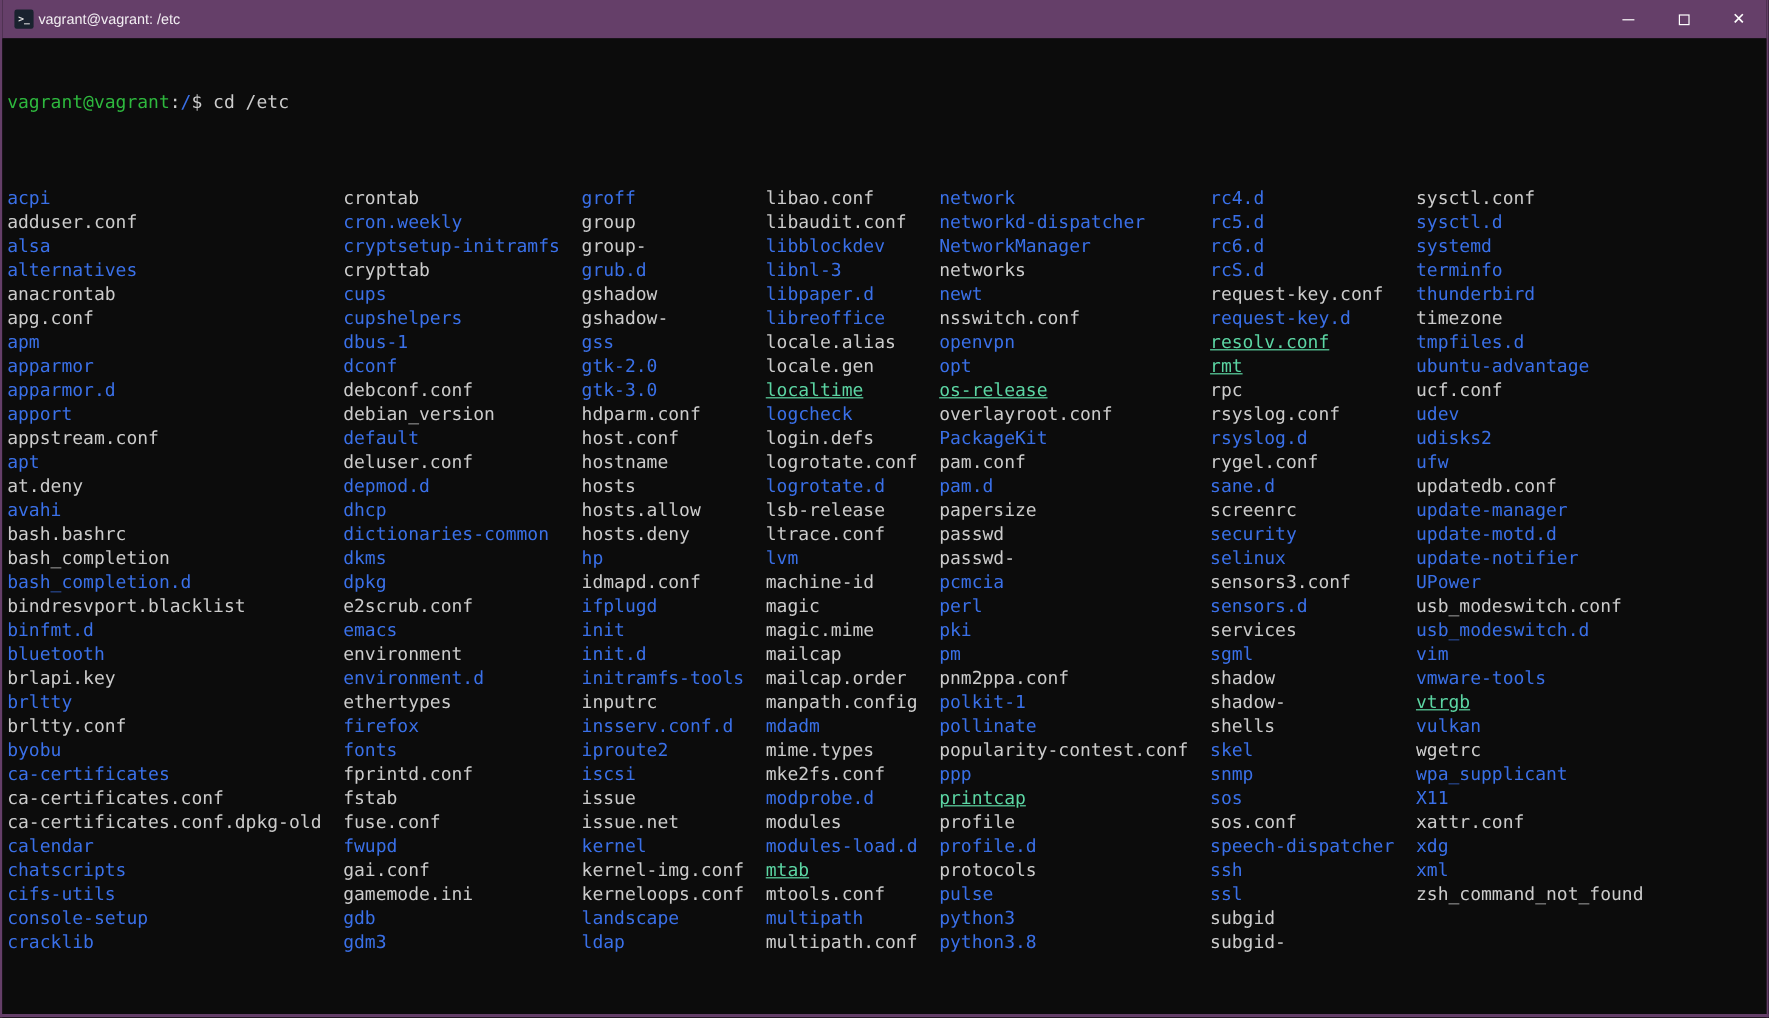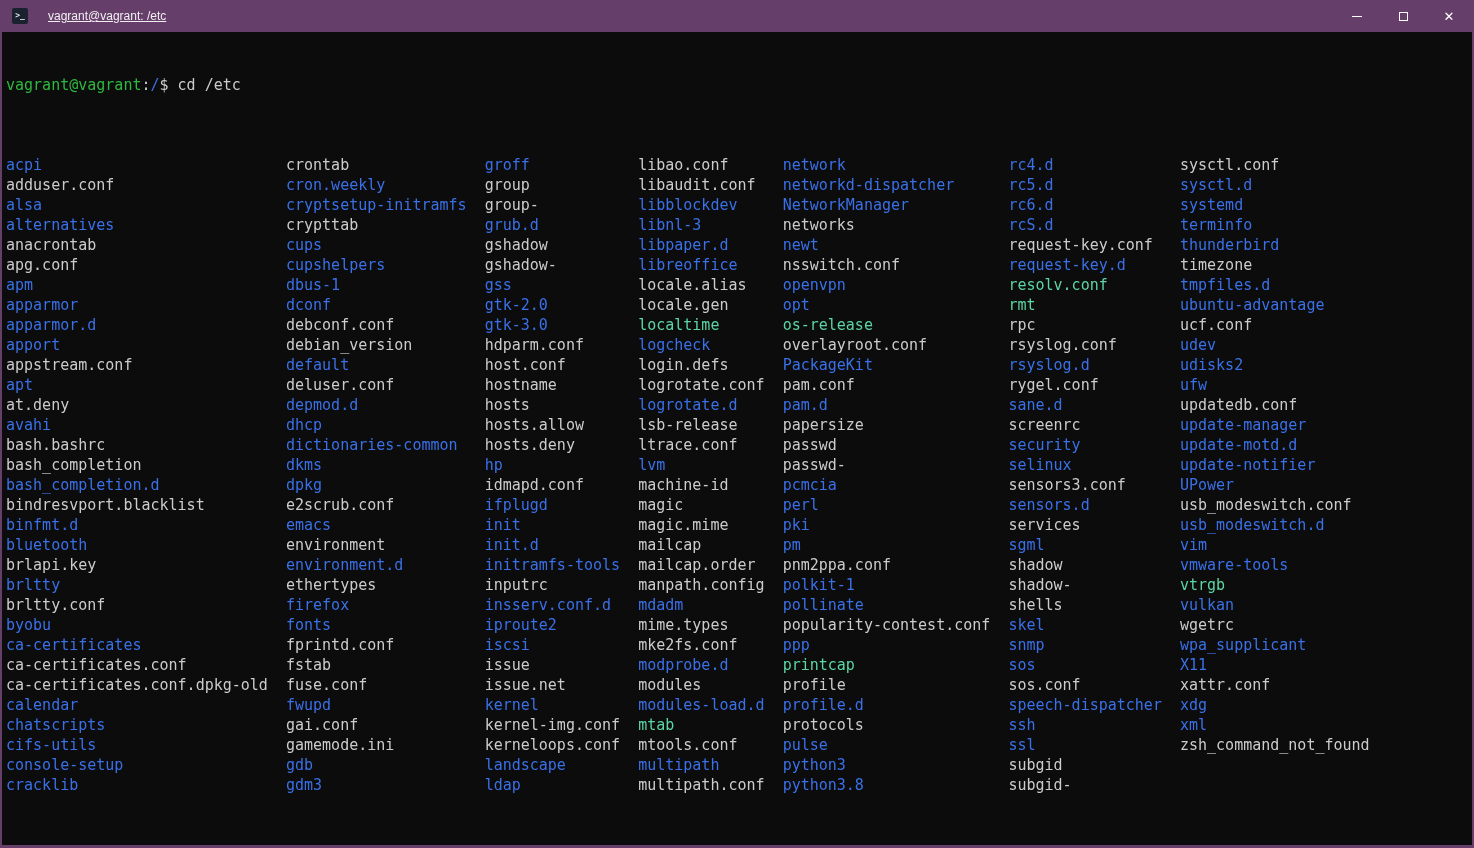--- a/index.html
+++ b/index.html
@@ -16,36 +16,36 @@
   }
   .titlebar{
     height:32px;flex:0 0 32px;background:var(--chrome);display:flex;align-items:center;
     font-family:"Liberation Sans",sans-serif;
   }
   .titlebar .app-icon{
     width:16px;height:16px;margin-left:10px;background:#19222e;border-radius:2px;
     color:#e8e8e8;font-size:8px;line-height:15px;text-align:center;
     font-family:"DejaVu Sans Mono",monospace;font-weight:bold;flex:0 0 16px;
   }
-  .titlebar .title{margin-left:20px;font-size:12px;color:var(--title-fg);flex:1 1 auto;text-decoration:underline;}
+  .titlebar .title{margin-left:4px;font-size:12px;color:var(--title-fg);flex:1 1 auto;}
   .winbtns{display:flex;height:32px;flex:0 0 auto;}
   .winbtn{width:46px;height:32px;display:flex;align-items:center;justify-content:center;color:#ffffff;cursor:default;}
   .winbtn .bar{width:10px;height:1px;background:#fff;}
   .winbtn .box{width:9px;height:9px;border:1px solid #fff;}
   .winbtn.close{font-size:13px;font-family:"DejaVu Sans",sans-serif;}
   .term{
     flex:1 1 auto;background:var(--bg);padding:3px 0 0 4px;overflow:hidden;
     font-size:15px;line-height:20px;color:var(--fg);white-space:pre;
   }
   .pline{height:20px;}
   .u{color:var(--green);}
   .p{color:var(--dir);}
   .c-d{color:var(--dir);}
   .c-f{color:var(--fg);}
-  .c-l{color:var(--link);}
+  .c-l{color:var(--link);text-decoration:underline;}
   .ls{display:flex;align-items:flex-start;}
   .ls .col{flex:0 0 auto;}
   .ls .e{display:block;height:20px;}
 </style>
 </head>
 <body>
 
 <div class="window">
 
   <div class="titlebar">

